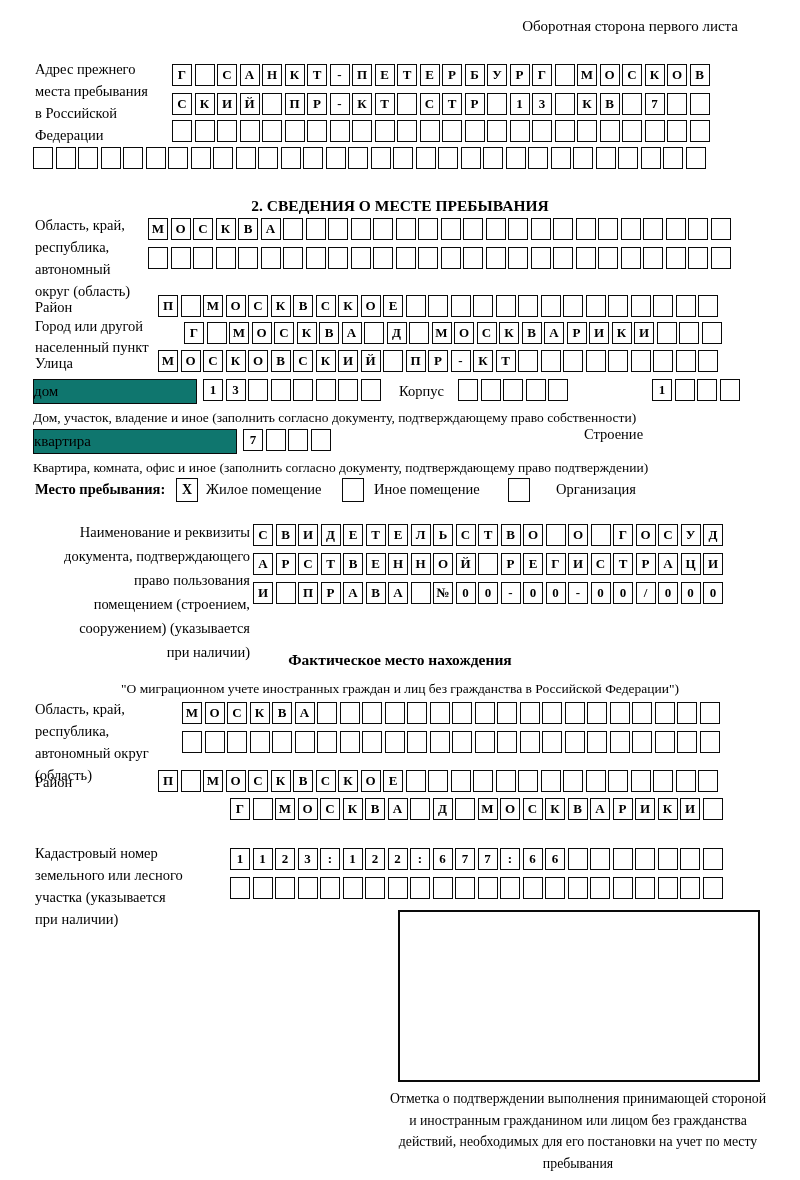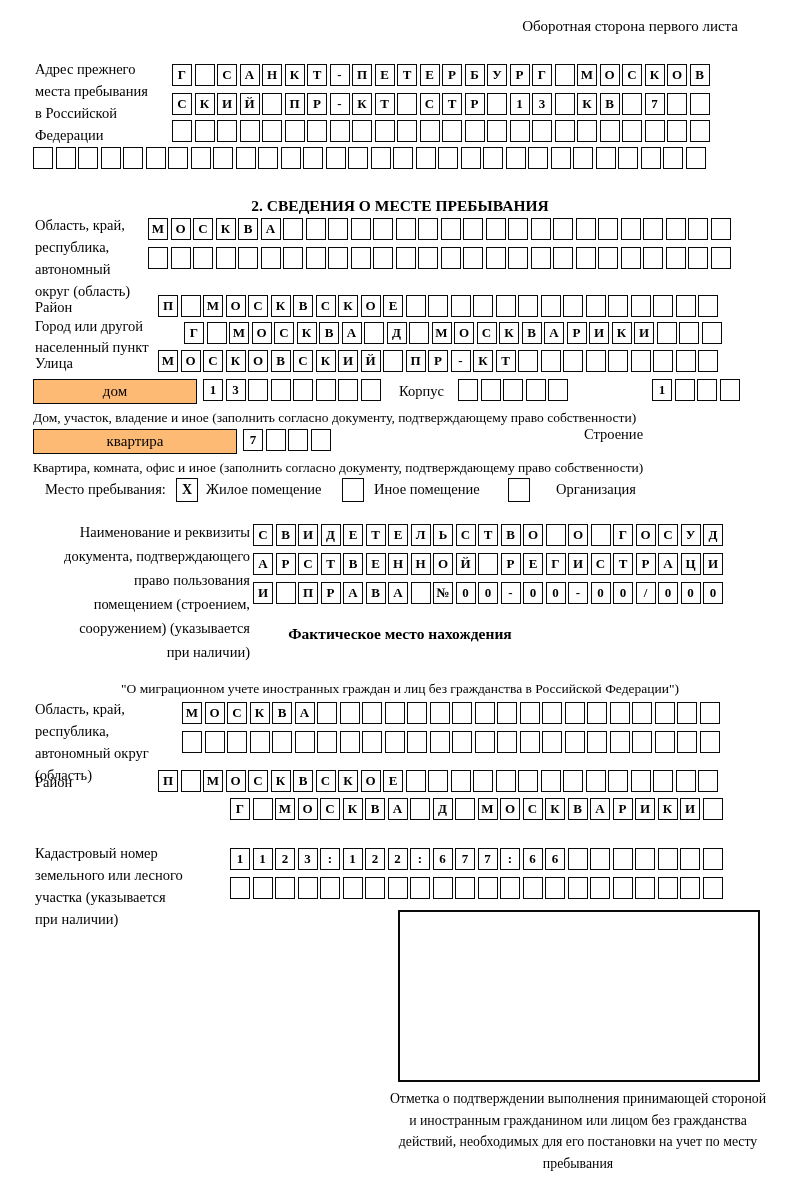--- a/index.html
+++ b/index.html
@@ -35,22 +35,22 @@
     flex:0 0 auto;
     width:18px;height:20px;
     border:1.5px solid #0a0a0a;
     font-size:13px;font-weight:600;
     line-height:20px;text-align:center;
     background:#fff;
   }
   .wbox{
     position:absolute;height:23px;
     border:1.5px solid #0a0a0a;
-    text-align:center;font-size:15px;line-height:23px;
-    background:#fdba74;
+    font-size:15px;line-height:23px;
+    background:#0f766e;
   }
   .cbox{
     position:absolute;
     width:20px;height:22px;
     border:1.5px solid #0a0a0a;
     text-align:center;line-height:22px;
     font-size:14px;font-weight:600;
     background:#fff;
   }
   .inline-lbl{
@@ -367,23 +367,23 @@
     </div>
   <div class="cap" style="left:33px;top:410px;">Дом, участок, владение и иное (заполнить согласно документу, подтверждающему право собственности)</div>
 
   <div class="wbox" style="left:33px;top:429px;width:202px;">квартира</div>
   <div class="cellrow" style="left:243px;top:429px;">
       <span class="cell">7</span>
       <span class="cell"></span>
       <span class="cell"></span>
       <span class="cell"></span>
     </div>
-  <div class="cap" style="left:33px;top:460px;">Квартира, комната, офис и иное (заполнить согласно документу, подтверждающему право собственности)</div>
-
-  <div class="inline-lbl" style="left:45px;top:477px;">Место пребывания:</div>
+  <div class="cap" style="left:33px;top:460px;">Квартира, комната, офис и иное (заполнить согласно документу, подтверждающему право подтверждении)</div>
+
+  <div class="inline-lbl" style="left:35px;top:477px;font-weight:bold;">Место пребывания:</div>
   <div class="cbox" style="left:176px;top:478px;">X</div>
   <div class="inline-lbl" style="left:206px;top:477px;">Жилое помещение</div>
   <div class="cbox" style="left:342px;top:478px;"></div>
   <div class="inline-lbl" style="left:374px;top:477px;">Иное помещение</div>
   <div class="cbox" style="left:508px;top:478px;"></div>
   <div class="inline-lbl" style="left:556px;top:477px;">Организация</div>
 
   <div class="lbl" style="left:35px;top:520px;width:215px;line-height:24px;text-align:right;">Наименование и реквизиты
 документа, подтверждающего
 право пользования
@@ -453,21 +453,21 @@
       <span class="cell">0</span>
       <span class="cell">-</span>
       <span class="cell">0</span>
       <span class="cell">0</span>
       <span class="cell">/</span>
       <span class="cell">0</span>
       <span class="cell">0</span>
       <span class="cell">0</span>
     </div>
 
-  <div class="title" style="top:625px;">Фактическое место нахождения</div>
+  <div class="title" style="top:651px;">Фактическое место нахождения</div>
   <div class="cap center" style="top:681px;">"О миграционном учете иностранных граждан и лиц без гражданства в Российской Федерации")</div>
 
   <div class="lbl" style="left:35px;top:698px;width:145px;">Область, край,
 республика,
 автономный округ
 (область)</div>
   <div class="cellrow" style="left:182px;top:702px;">
       <span class="cell">М</span>
       <span class="cell">О</span>
       <span class="cell">С</span>

